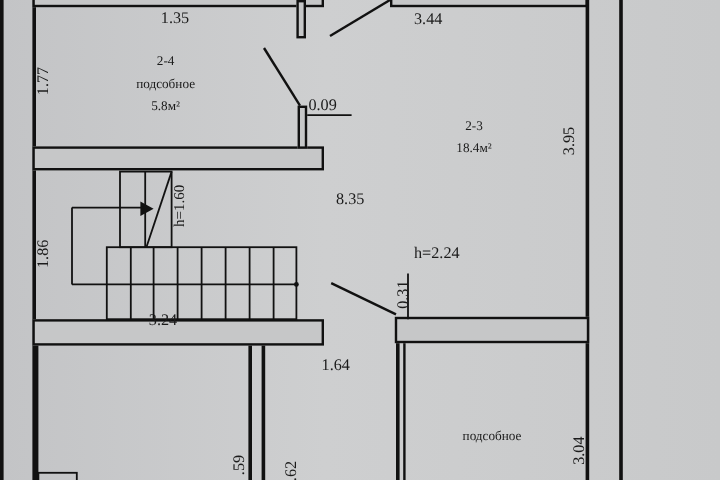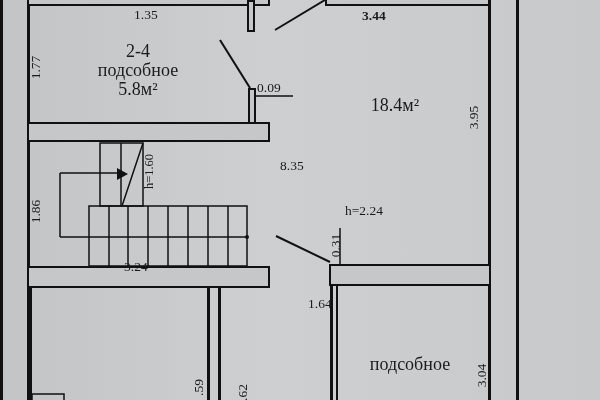--- a/index.html
+++ b/index.html
@@ -2,21 +2,21 @@
 <html><head>
 <meta charset="utf-8">
 <style>
   html, body { margin:0; padding:0; }
   body { width:600px; height:400px; overflow:hidden; background:#c9cacb; position:relative; font-family:"Liberation Serif","DejaVu Serif",serif; color:#1a1a1a; }
   .plan { position:absolute; left:0; top:0; width:600px; height:400px; background:linear-gradient(90deg,#c3c4c6 0%,#cecfd0 45%,#c8c9ca 100%); }
   .wall { position:absolute; background:#c6c7c8; border:2px solid #111; box-sizing:border-box; }
   .line { position:absolute; background:#111; }
   .lbl { position:absolute; font-size:13.5px; line-height:15px; white-space:nowrap; color:#1b1b1b; }
   .vert { transform:rotate(-90deg); transform-origin:center center; }
-  .room { position:absolute; text-align:center; font-size:18px; line-height:19px; color:#1b1b1b; }
+  .room { position:absolute; text-align:center; font-size:11px; line-height:19px; color:#1b1b1b; }
   svg { position:absolute; left:0; top:0; }
 </style>
 </head>
 <body>
 
 <div class="plan">
 
   <div class="line" style="left:0;top:0;width:3px;height:400px;"></div>
   <div class="line" style="left:27px;top:0;width:3px;height:400px;"></div>
 
@@ -66,39 +66,40 @@
     <circle cx="247" cy="237" r="2" fill="#111"></circle>
 
     <line x1="256" y1="96" x2="293" y2="96" stroke="#111" stroke-width="1.5"></line>
 
     <line x1="340" y1="228" x2="340" y2="266" stroke="#111" stroke-width="1.5"></line>
 
     <rect x="32" y="394" width="32" height="10" fill="none" stroke="#111" stroke-width="1.5"></rect>
   </svg>
 
   <div class="lbl" style="left:134px;top:7px;">1.35</div>
-  <div class="lbl" style="left:362px;top:8px;font-weight:bold;">3.44</div>
+  <div class="lbl" style="left:345px;top:8px;">3.44</div>
   <div class="lbl vert" style="left:24px;top:60px;">1.77</div>
   <div class="lbl" style="left:257px;top:80px;">0.09</div>
   <div class="lbl vert" style="left:462px;top:110px;">3.95</div>
   <div class="lbl vert" style="left:132px;top:164px;font-size:12.5px;">h=1.60</div>
   <div class="lbl" style="left:280px;top:158px;">8.35</div>
   <div class="lbl vert" style="left:24px;top:204px;">1.86</div>
   <div class="lbl" style="left:345px;top:203px;">h=2.24</div>
   <div class="lbl vert" style="left:324px;top:238px;">0.31</div>
   <div class="lbl" style="left:124px;top:249px;margin-top:10px;">3.24</div>
-  <div class="lbl" style="left:268px;top:296px;margin-left:40px;">1.64</div>
+  <div class="lbl" style="left:268px;top:296px;">1.64</div>
   <div class="lbl vert" style="left:470px;top:368px;">3.04</div>
   <div class="lbl vert" style="left:190px;top:380px;">.59</div>
   <div class="lbl vert" style="left:234px;top:385px;">.62</div>
 
   <div class="room" style="left:88px;top:42px;width:100px;">
     <div>2-4</div>
     <div>подсобное</div>
     <div>5.8м²</div>
   </div>
   <div class="room" style="left:345px;top:96px;width:100px;">
+    <div>2-3</div>
     <div>18.4м²</div>
   </div>
   <div class="room" style="left:360px;top:355px;width:100px;">
     <div>подсобное</div>
   </div>
 </div>
 
 </body></html>

